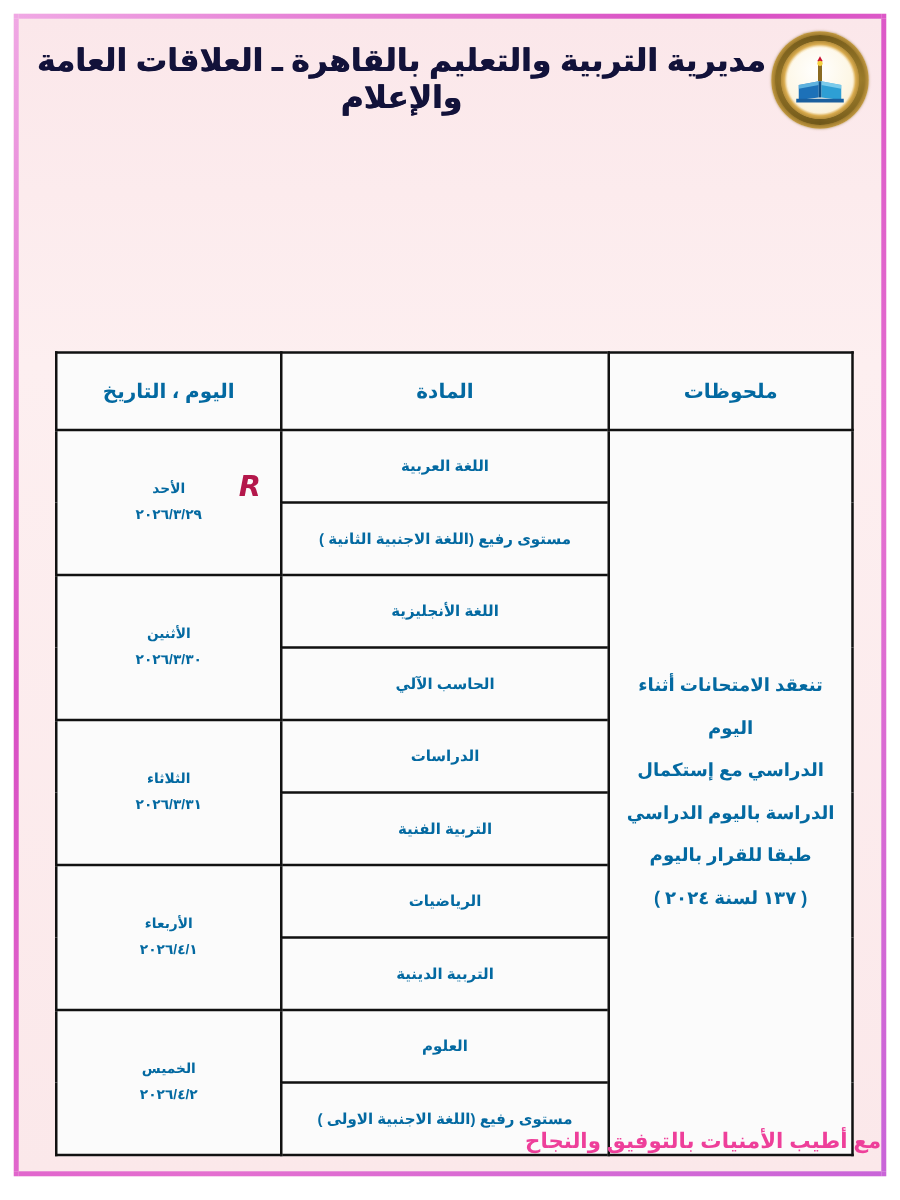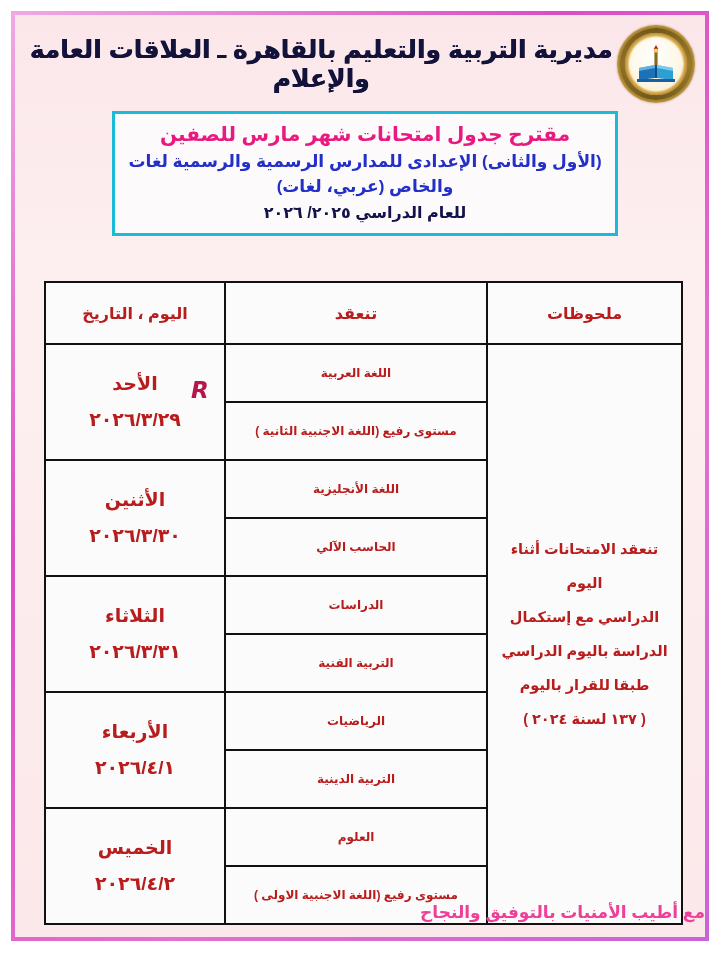--- a/index.html
+++ b/index.html
@@ -135,34 +135,34 @@
   table.sched {
     width: 100%;
     border-collapse: collapse;
     background: #fbfbfb;
     table-layout: fixed;
   }
   table.sched td, table.sched th {
     border: 2.2px solid #111111;
     text-align: center;
     vertical-align: middle;
-    color: #b91c1c;
+    color: #0369a1;
     font-weight: bold;
     padding: 4px 5px;
   }
   .col-notes  { width: 195px; }
   .col-subject{ width: 262px; }
   .col-date   { width: 180px; }
 
   thead th {
     height: 52px;
     font-size: 16px;
   }
   td.date-cell {
-    font-size: 19px;
+    font-size: 11px;
     line-height: 1.9;
     height: 96px;
   }
   td.subject-cell {
     font-size: 12px;
     height: 48px;
   }
   td.subject-cell.small {
     font-size: 12px;
   }
@@ -230,38 +230,32 @@
         <path d="M39 26 L23 23 L23 36 L39 38 Z" fill="#2e9fd4"></path>
         <path d="M5 26 L21 23 L21 26 L5 29 Z" fill="#6fc3e8" opacity=".8"></path>
         <path d="M39 26 L23 23 L23 26 L39 29 Z" fill="#8fd6f0" opacity=".8"></path>
         <rect x="21" y="23" width="2" height="13" fill="#0d4f86"></rect>
         <path d="M3 37 L41 37 L41 40 L3 40 Z" fill="#1a5f9e"></path>
       </svg>
     </div>
     <div class="header-title">مديرية التربية والتعليم بالقاهرة ـ العلاقات العامة والإعلام</div>
   </div>
 
-  <div class="title-box">
-    <div class="t-line1">مقترح جدول امتحانات شهر مارس للصفين</div>
-    <div class="t-line2">(الأول والثانى) الإعدادى للمدارس الرسمية والرسمية لغات</div>
-    <div class="t-line3">والخاص (عربي، لغات)</div>
-    <div class="t-line4">للعام الدراسي ٢٠٢٥/ ٢٠٢٦</div>
-  </div>
 
   <div class="table-wrap">
     <table class="sched">
       <colgroup>
         <col class="col-notes">
         <col class="col-subject">
         <col class="col-date">
       </colgroup>
       <thead>
         <tr>
           <th>ملحوظات</th>
-          <th>تنعقد</th>
+          <th>المادة</th>
           <th>اليوم ، التاريخ</th>
         </tr>
       </thead>
       <tbody>
 
         <tr>
           <td class="notes-cell" rowspan="10">
             <span class="notes-text">تنعقد الامتحانات أثناء اليوم</span>
             <span class="notes-text">الدراسي مع إستكمال</span>
             <span class="notes-text">الدراسة باليوم الدراسي</span>

